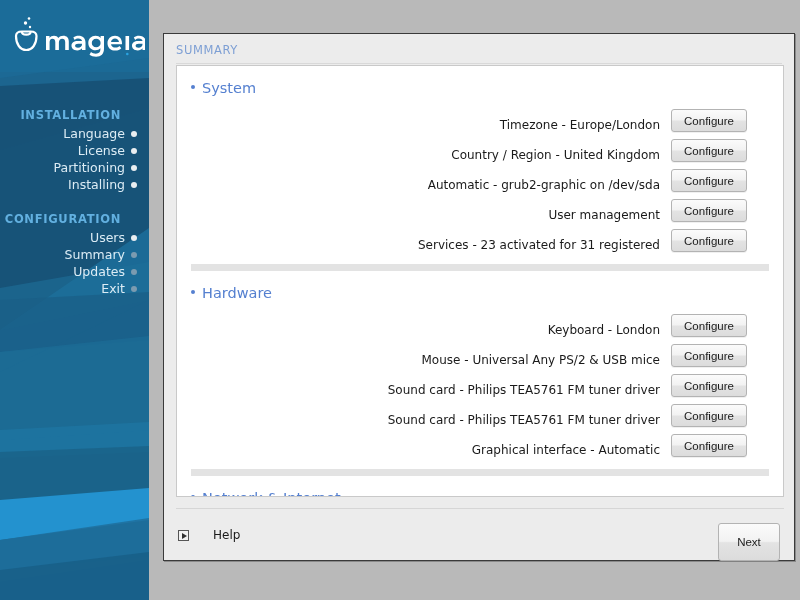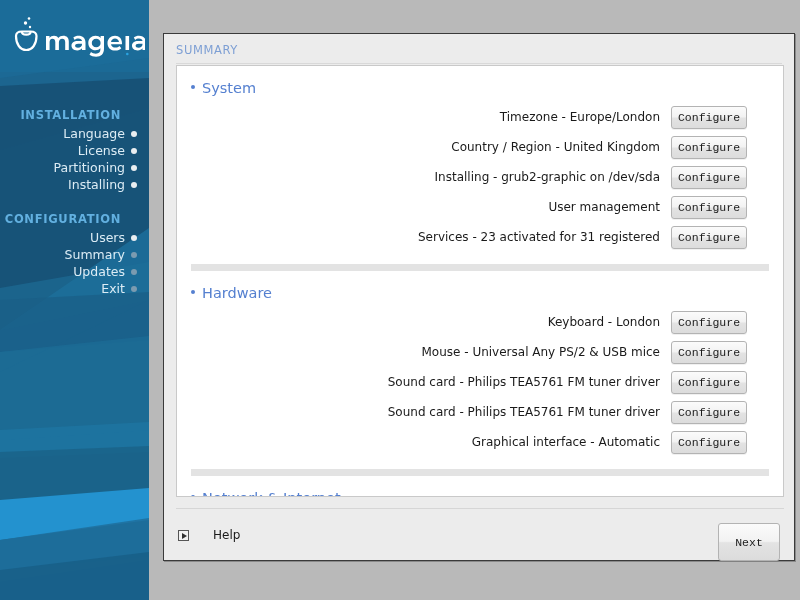--- a/index.html
+++ b/index.html
@@ -114,35 +114,35 @@
     display: inline-block;
     width: 4px; height: 4px;
     background: #5580d0;
     border-radius: 50%;
     vertical-align: 4px;
     margin-right: 7px;
   }
 
   .row {
     display: flex;
-    align-items: center;
+    align-items: flex-end;
     justify-content: flex-end;
     height: 30px;
     padding-right: 36px;
   }
   .row-label {
     font-size: 12px;
     color: #1a1a1a;
     text-align: right;
     margin-right: 11px;
     white-space: nowrap;
   }
 
   .btn {
-    font-family: Liberation Mono, monospace;
+    font-family: Liberation Sans, sans-serif;
     font-size: 11.5px;
     color: #1c1c1c;
     background: linear-gradient(to bottom, #fbfbfb 0%, #f2f2f2 48%, #e3e3e3 52%, #dcdcdc 100%);
     border: 1px solid #b3b3b3;
     border-radius: 3px;
     box-shadow: 0 1px 0 rgba(0,0,0,0.06);
     cursor: default;
   }
   .btn-configure {
     width: 76px;
@@ -322,21 +322,21 @@
 
         <div class="row">
           <div class="row-label">Timezone - Europe/London</div>
           <button class="btn btn-configure">Configure</button>
         </div>
         <div class="row">
           <div class="row-label">Country / Region - United Kingdom</div>
           <button class="btn btn-configure">Configure</button>
         </div>
         <div class="row">
-          <div class="row-label">Installing - grub2-graphic on /dev/sda</div>
+          <div class="row-label">Automatic - grub2-graphic on /dev/sda</div>
           <button class="btn btn-configure">Configure</button>
         </div>
         <div class="row">
           <div class="row-label">User management</div>
           <button class="btn btn-configure">Configure</button>
         </div>
         <div class="row">
           <div class="row-label">Services - 23 activated for 31 registered</div>
           <button class="btn btn-configure">Configure</button>
         </div>

